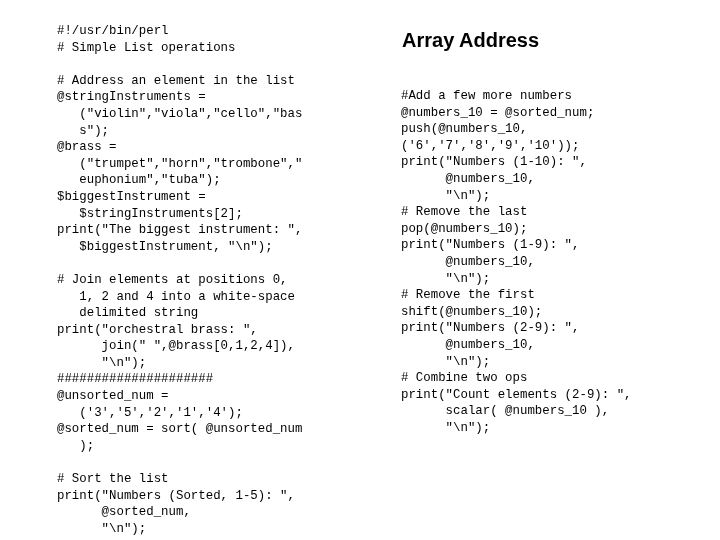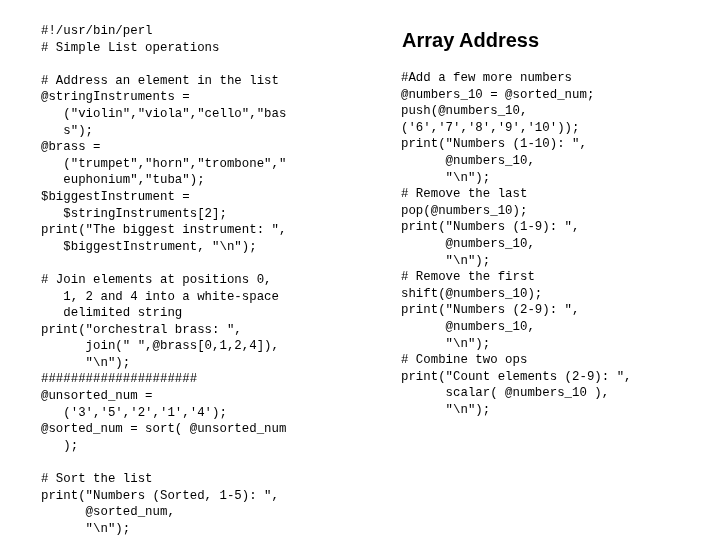--- a/index.html
+++ b/index.html
@@ -35,27 +35,27 @@
   .code-col {
     position: absolute;
     font-family: "Liberation Mono", "DejaVu Sans Mono", monospace;
     font-size: 12.4px;
     line-height: 16.6px;
     color: #000000;
     white-space: pre;
     letter-spacing: 0px;
   }
   .code-col.left {
-    left: 41px;
+    left: 57px;
     top: 23px;
     width: 330px;
   }
   .code-col.right {
     left: 401px;
-    top: 70px;
+    top: 88px;
     width: 310px;
   }
   .code-line {
     display: block;
     white-space: pre;
     min-height: 16.6px;
   }
   .code-line.blank {
     height: 16.6px;
   }

